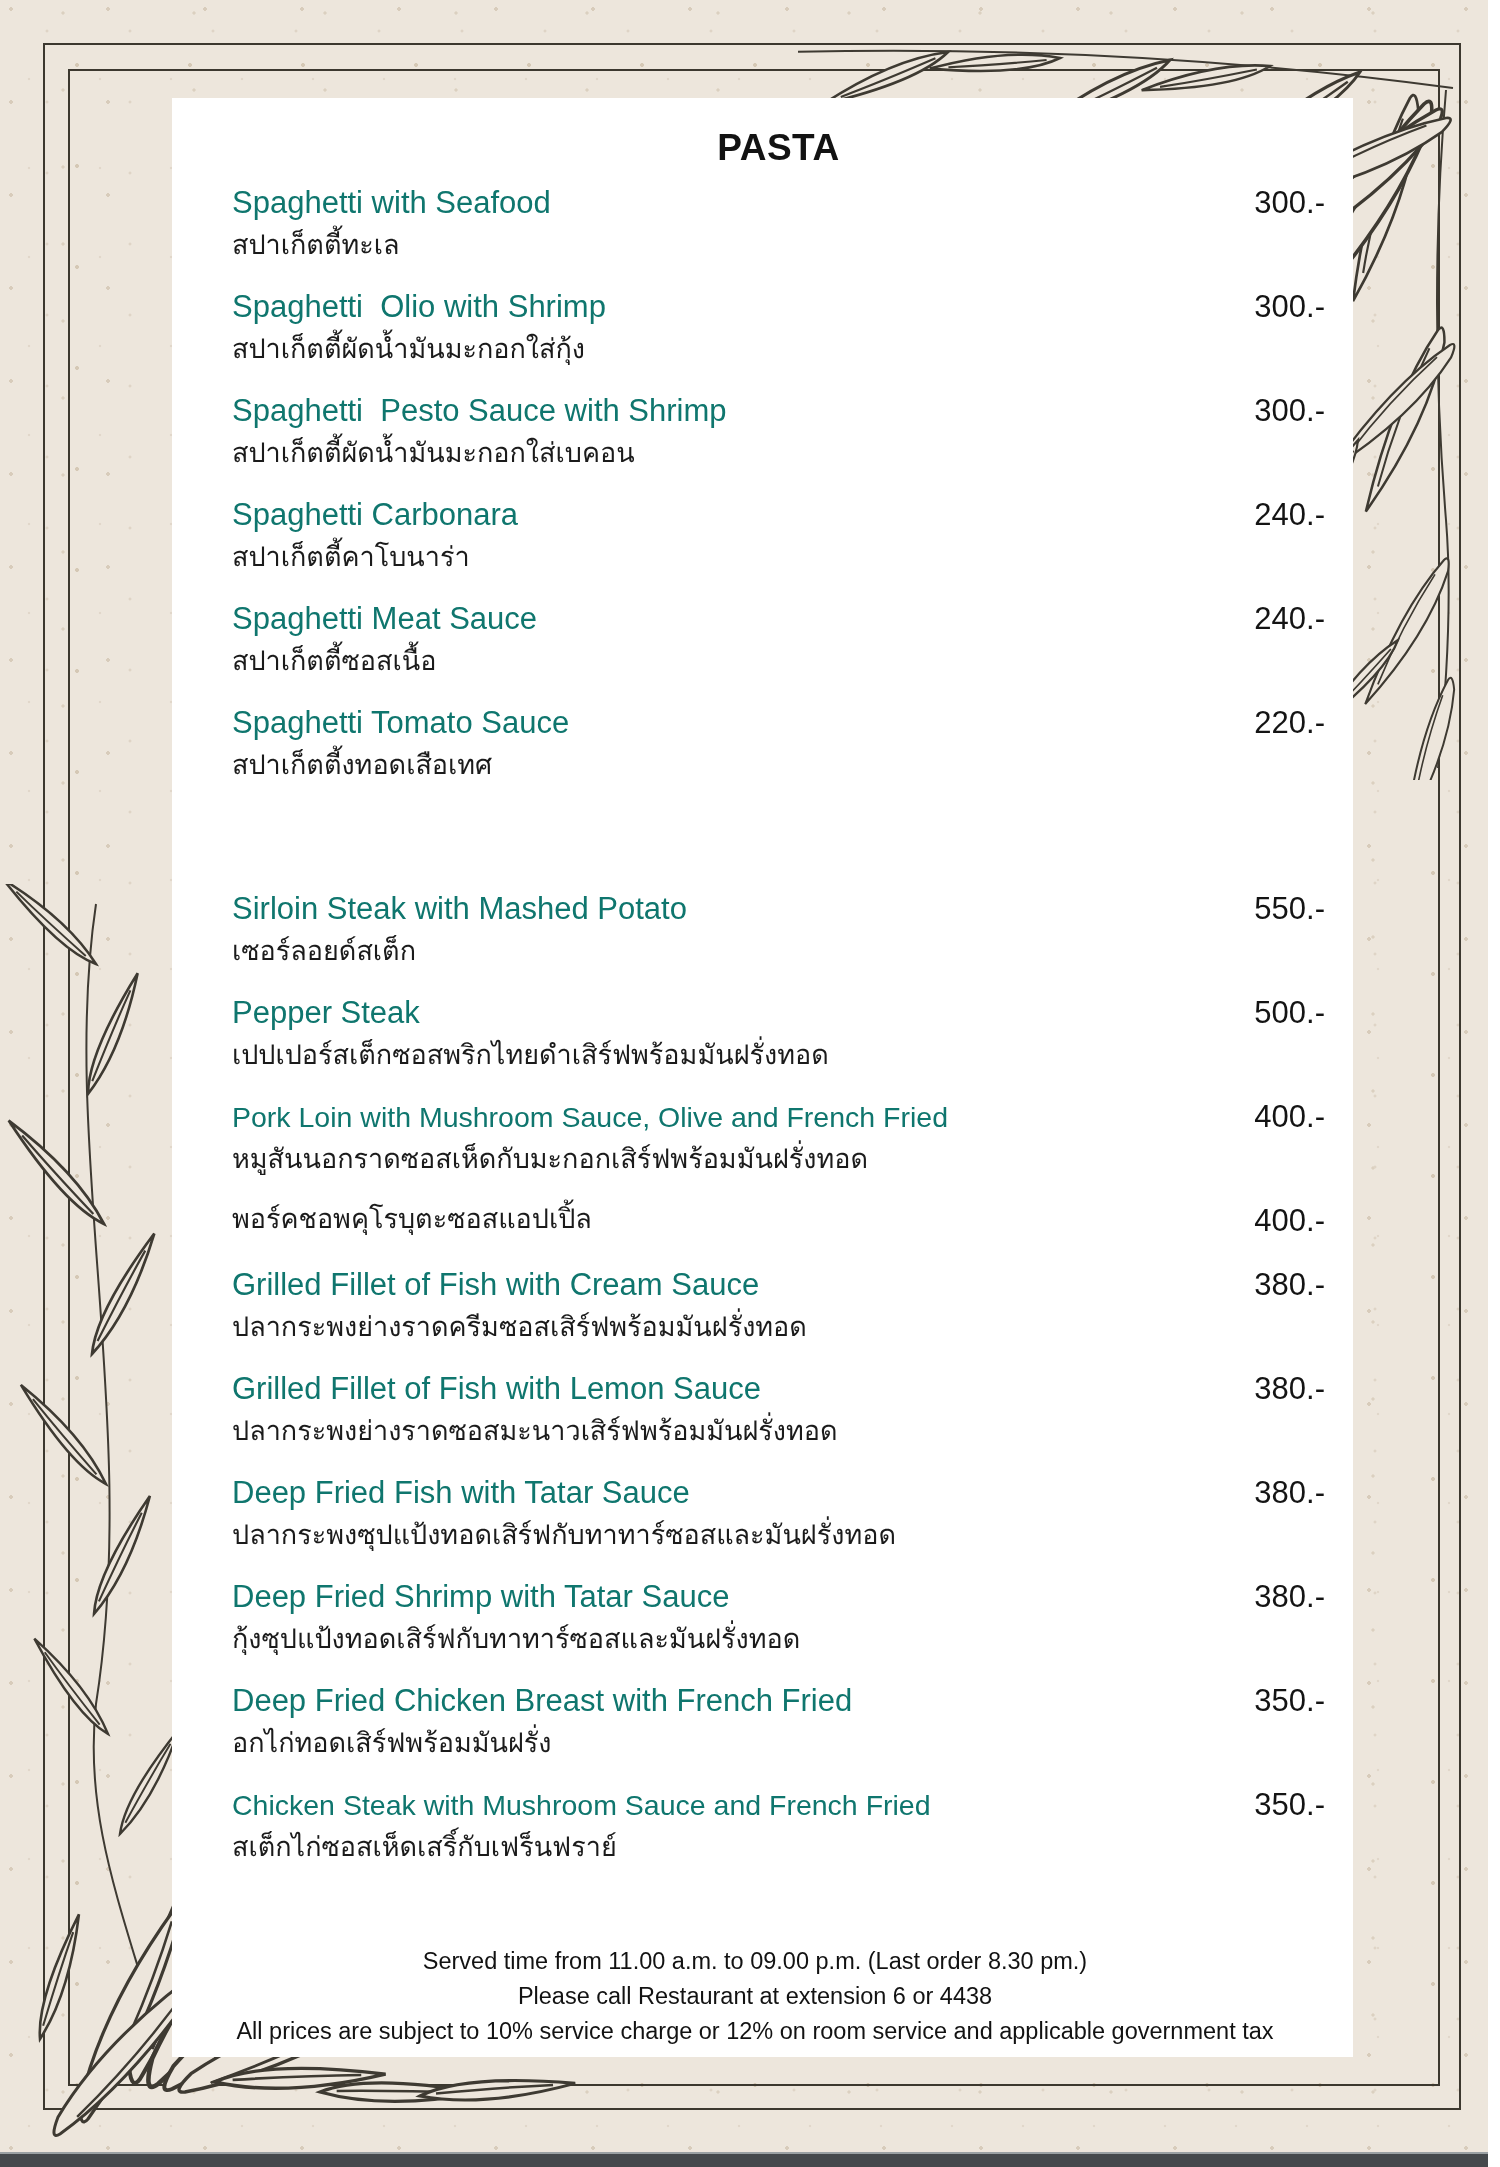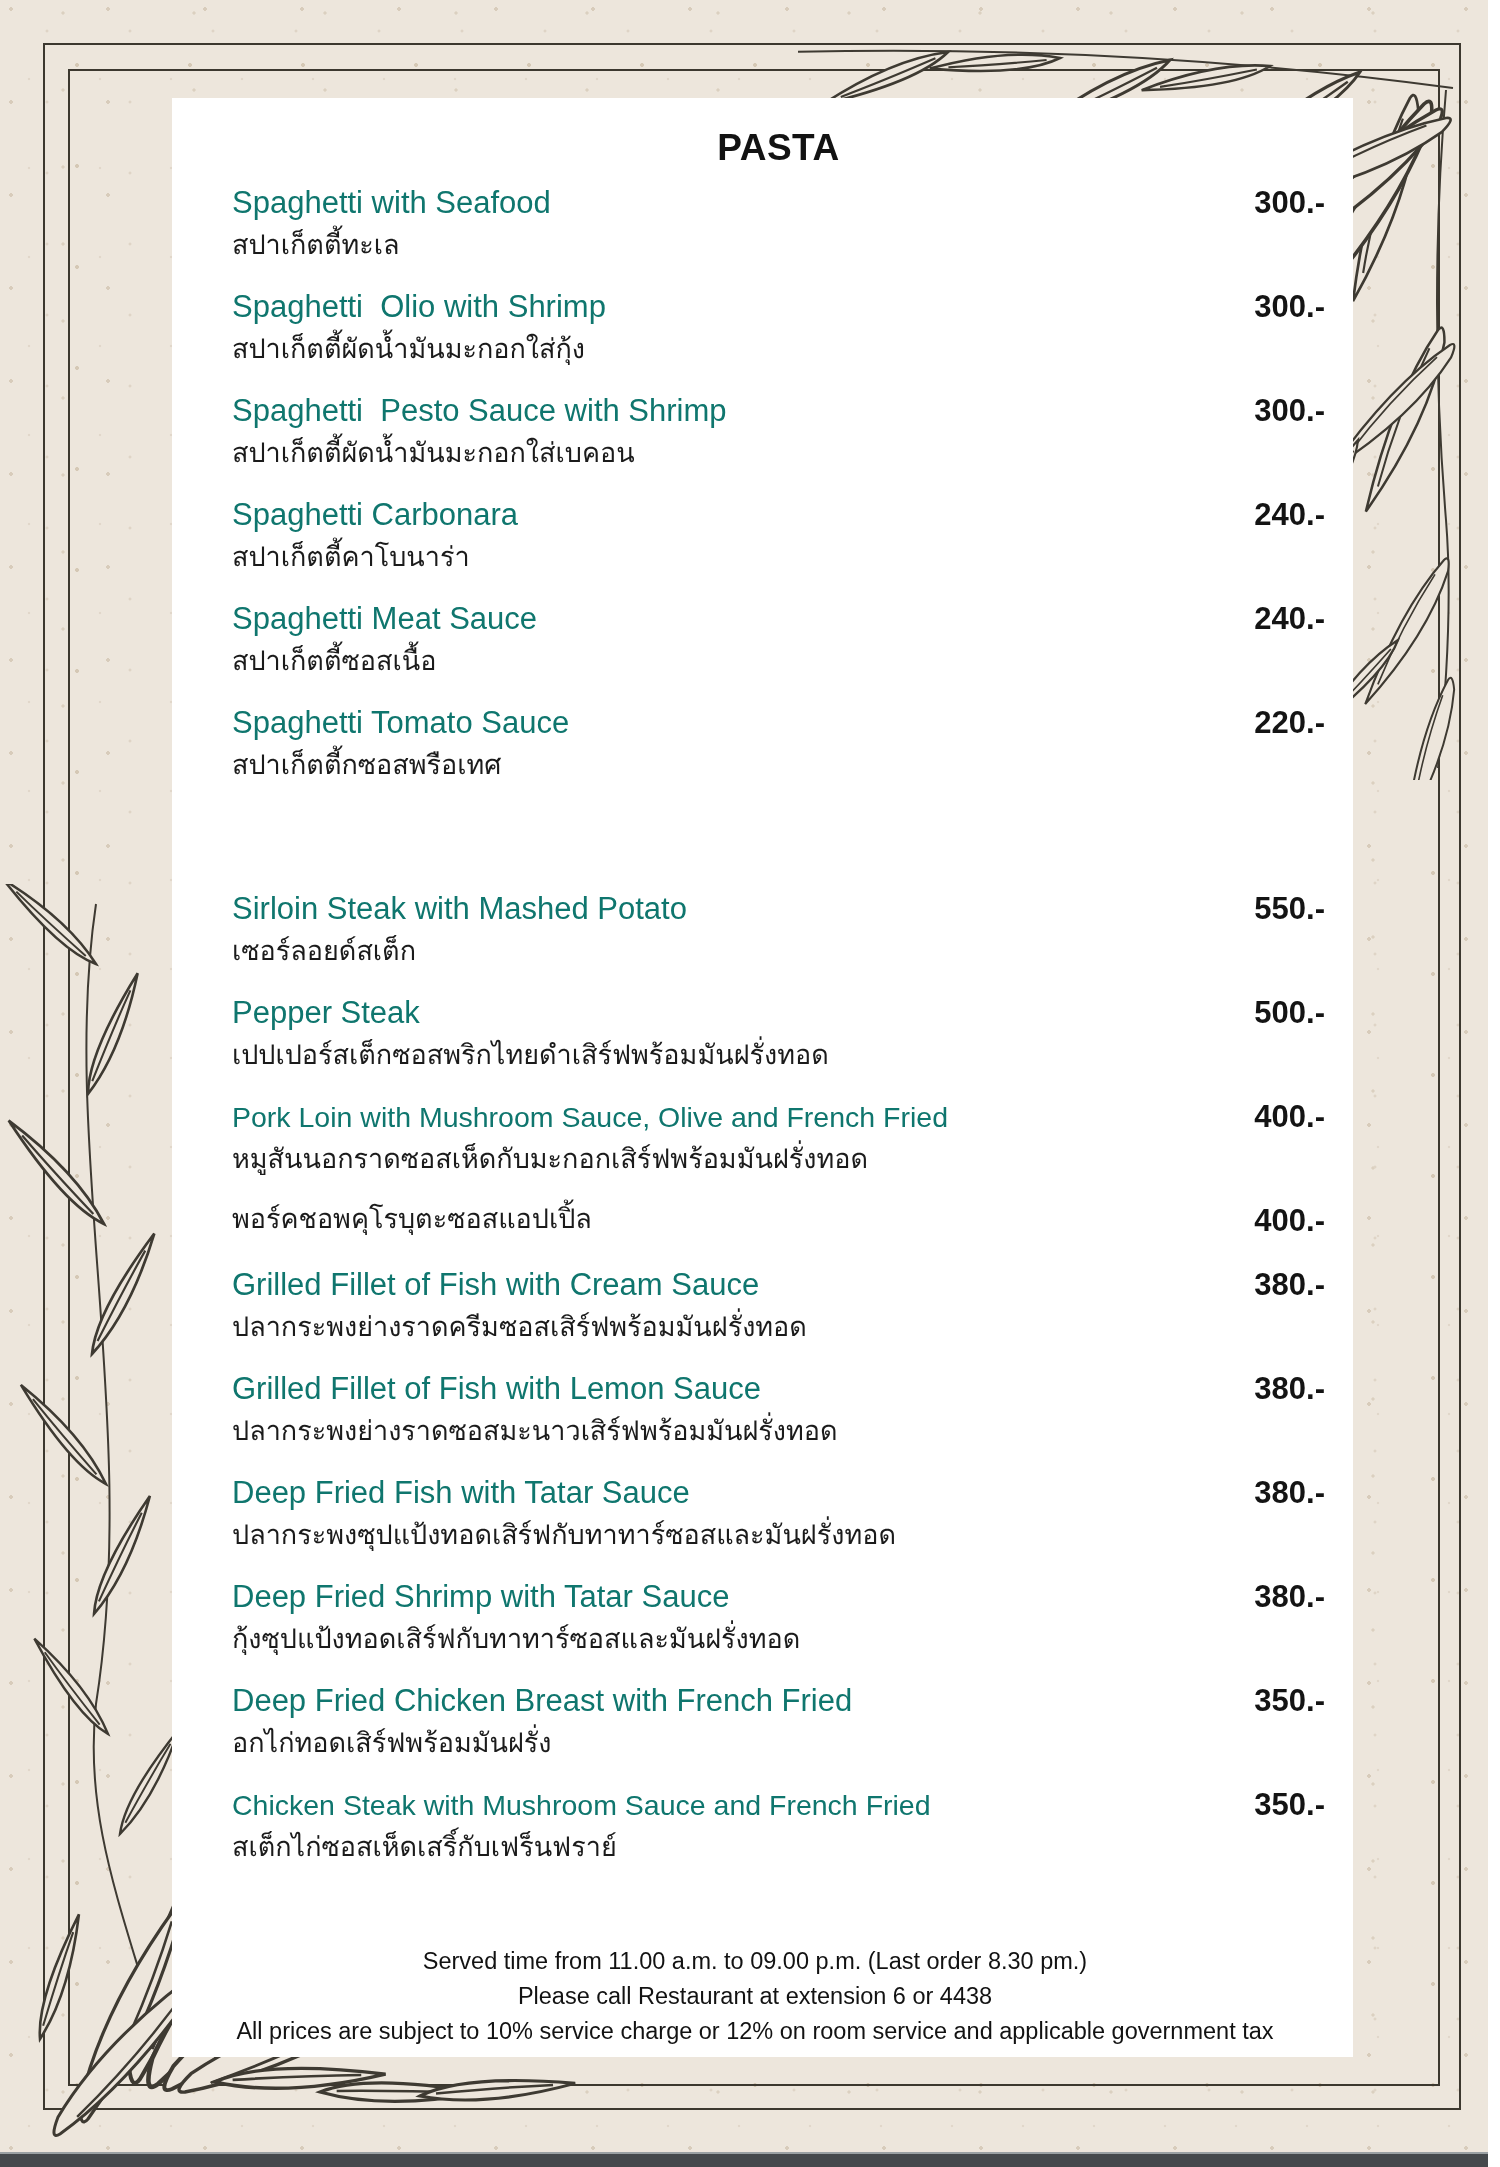--- a/index.html
+++ b/index.html
@@ -33,21 +33,21 @@
   #card{position:absolute;left:172px;top:98px;width:1181px;height:1959px;
     background:#ffffff;z-index:3;box-sizing:border-box;padding:24px 28px 0 60px;color:#121212;}
   #menu-title{text-align:center;font-size:37px;font-weight:bold;line-height:47px;margin:2px 0 10px 0;letter-spacing:.5px;}
 
   .item{display:flex;justify-content:space-between;align-items:flex-start;margin-bottom:20px;}
   .item.gap-before{margin-top:102px;}
   .names{min-width:0;}
   .name-en{font-size:31px;line-height:44px;white-space:pre-wrap;color:#0f766e;}
   .item.long .name-en{font-size:28.5px;}
   .name-th{font-size:27px;line-height:40px;color:#1b1b1b;}
-  .price{font-size:31px;line-height:44px;white-space:nowrap;padding-left:16px;color:#141414;font-weight:bold;}
+  .price{font-size:31px;line-height:44px;white-space:nowrap;padding-left:16px;color:#141414;}
 
   #menu-footer{position:absolute;left:8px;right:23px;bottom:8px;text-align:center;}
   .footer-line{font-size:23.5px;line-height:35px;color:#121212;}
 
   
   #bottom-edge{position:absolute;left:0;right:0;bottom:0;height:13px;background:#45494c;border-top:2px solid #9aa0a3;z-index:4;}
 </style>
 </head>
 <body>
 
@@ -157,21 +157,21 @@
     <div class="names">
       <div class="name-en">Spaghetti Meat Sauce</div>
       <div class="name-th">สปาเก็ตตี้ซอสเนื้อ</div>
     </div>
     <div class="price">240.-</div>
   </div>
 
   <div class="item">
     <div class="names">
       <div class="name-en">Spaghetti Tomato Sauce</div>
-      <div class="name-th">สปาเก็ตตี้กซอสพรือเทศ</div>
+      <div class="name-th">สปาเก็ตตี้งทอดเสือเทศ</div>
     </div>
     <div class="price">220.-</div>
   </div>
 
   <div class="item gap-before">
     <div class="names">
       <div class="name-en">Sirloin Steak with Mashed Potato</div>
       <div class="name-th">เซอร์ลอยด์สเต็ก</div>
     </div>
     <div class="price">550.-</div>

